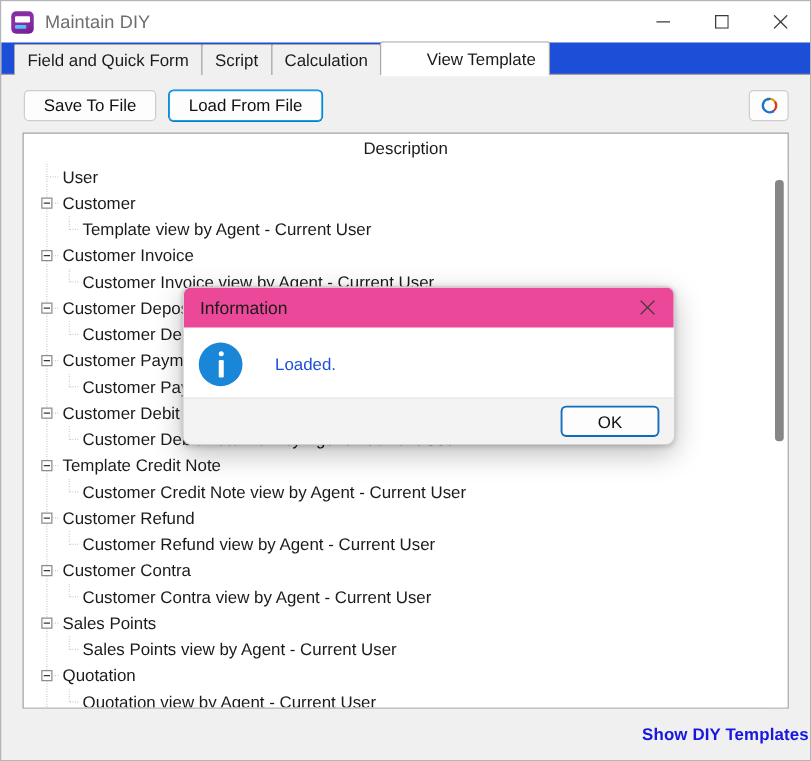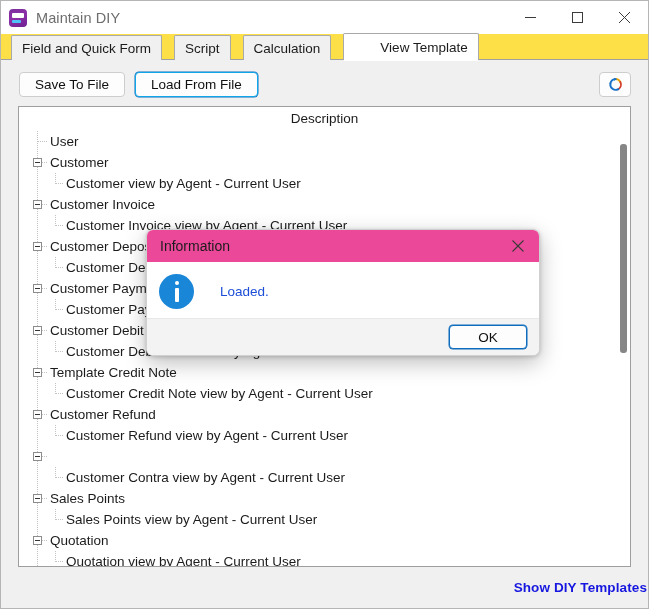--- a/index.html
+++ b/index.html
@@ -72,22 +72,21 @@
   .wc svg { display: block; }
 
   
   .tabstrip {
     position: relative;
     height: 26px;
     margin-top: 0px;
     padding-left: 10px;
     display: flex;
     align-items: flex-end;
-    background: #fde047;
-    gap: 13px;
+    background: #1d4ed8;
   }
   .tabstrip::after {
     content: "";
     position: absolute;
     left: 0; right: 0; bottom: 0;
     height: 1px;
     background: #a0a0a0;
   }
   .tab {
     position: relative;
@@ -433,34 +432,34 @@
       </div>
     </div>
 
     <div class="listwrap">
       <div class="list-header">Description</div>
       <div class="tree">
         <div class="vguide"></div>
         <div id="tree-nodes">
             <div class="node root"><div class="hline"></div><span class="label">User</span></div>
             <div class="node root hasexp"><div class="hline"></div><div class="expander"></div><span class="label">Customer</span></div>
-            <div class="node child"><div class="cguide"></div><div class="hline"></div><span class="label">Customer view by Agent - Current User</span></div>
+            <div class="node child"><div class="cguide"></div><div class="hline"></div><span class="label">Template view by Agent - Current User</span></div>
             <div class="node root hasexp"><div class="hline"></div><div class="expander"></div><span class="label">Customer Invoice</span></div>
             <div class="node child"><div class="cguide"></div><div class="hline"></div><span class="label">Customer Invoice view by Agent - Current User</span></div>
             <div class="node root hasexp"><div class="hline"></div><div class="expander"></div><span class="label">Customer Deposit</span></div>
             <div class="node child"><div class="cguide"></div><div class="hline"></div><span class="label">Customer Deposit view by Agent - Current User</span></div>
             <div class="node root hasexp"><div class="hline"></div><div class="expander"></div><span class="label">Customer Payment</span></div>
             <div class="node child"><div class="cguide"></div><div class="hline"></div><span class="label">Customer Payment view by Agent - Current User</span></div>
             <div class="node root hasexp"><div class="hline"></div><div class="expander"></div><span class="label">Customer Debit Note</span></div>
             <div class="node child"><div class="cguide"></div><div class="hline"></div><span class="label">Customer Debit Note view by Agent - Current User</span></div>
             <div class="node root hasexp"><div class="hline"></div><div class="expander"></div><span class="label">Template Credit Note</span></div>
             <div class="node child"><div class="cguide"></div><div class="hline"></div><span class="label">Customer Credit Note view by Agent - Current User</span></div>
             <div class="node root hasexp"><div class="hline"></div><div class="expander"></div><span class="label">Customer Refund</span></div>
             <div class="node child"><div class="cguide"></div><div class="hline"></div><span class="label">Customer Refund view by Agent - Current User</span></div>
-            <div class="node root hasexp"><div class="hline"></div><div class="expander"></div></div>
+            <div class="node root hasexp"><div class="hline"></div><div class="expander"></div><span class="label">Customer Contra</span></div>
             <div class="node child"><div class="cguide"></div><div class="hline"></div><span class="label">Customer Contra view by Agent - Current User</span></div>
             <div class="node root hasexp"><div class="hline"></div><div class="expander"></div><span class="label">Sales Points</span></div>
             <div class="node child"><div class="cguide"></div><div class="hline"></div><span class="label">Sales Points view by Agent - Current User</span></div>
             <div class="node root hasexp"><div class="hline"></div><div class="expander"></div><span class="label">Quotation</span></div>
             <div class="node child"><div class="cguide"></div><div class="hline"></div><span class="label">Quotation view by Agent - Current User</span></div>
           </div>
         <div class="vscroll">
           <div class="vthumb" style="top: 13.05px; height: 208.8px;"></div>
         </div>
       </div>

